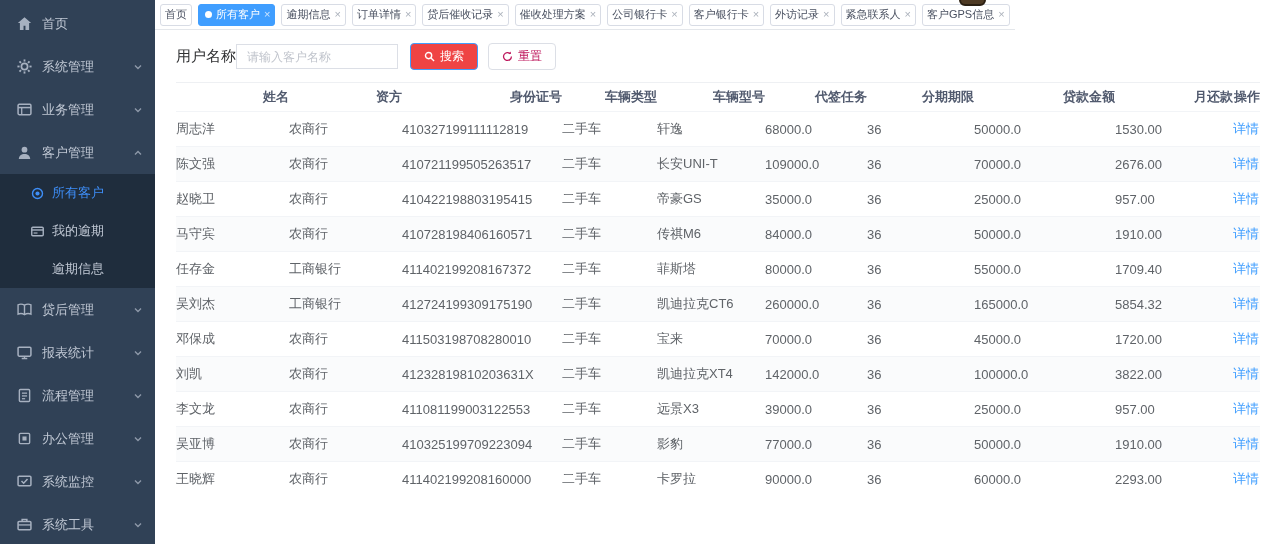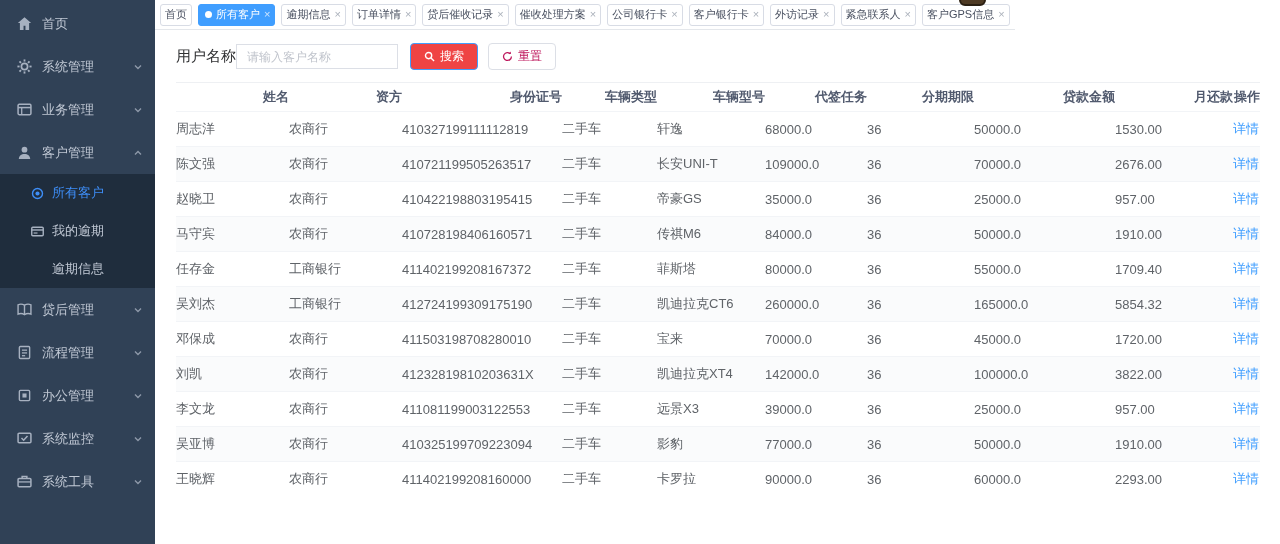--- a/index.html
+++ b/index.html
@@ -141,20 +141,35 @@
         </div>
       </div>
       <div class="menu-item">
         <span class="mi-icon">
           <svg viewBox="0 0 14 14">
             <path d="M1 2.6c2-.9 4-.8 6 .4 2-1.2 4-1.3 6-.4v8.8c-2-.9-4-.8-6 .4-2-1.2-4-1.3-6-.4z" fill="none" stroke="currentColor" stroke-width="1.3"></path>
             <line x1="7" y1="3" x2="7" y2="11.6" stroke="currentColor" stroke-width="1.3"></line>
           </svg>
         </span>
         <span>贷后管理</span>
+        <span class="chev">
+          <svg viewBox="0 0 10 10">
+            <path d="M2 3.4 5 6.4 8 3.4" fill="none" stroke="currentColor" stroke-width="1.4"></path>
+          </svg>
+        </span>
+      </div>
+      <div class="menu-item">
+        <span class="mi-icon">
+          <svg viewBox="0 0 14 14">
+            <rect x="1" y="2" width="12" height="8.4" rx="1" fill="none" stroke="currentColor" stroke-width="1.4"></rect>
+            <line x1="4.4" y1="12.6" x2="9.6" y2="12.6" stroke="currentColor" stroke-width="1.4"></line>
+            <line x1="7" y1="10.4" x2="7" y2="12.4" stroke="currentColor" stroke-width="1.2"></line>
+          </svg>
+        </span>
+        <span>报表统计</span>
         <span class="chev">
           <svg viewBox="0 0 10 10">
             <path d="M2 3.4 5 6.4 8 3.4" fill="none" stroke="currentColor" stroke-width="1.4"></path>
           </svg>
         </span>
       </div>
       <div class="menu-item">
         <span class="mi-icon">
           <svg viewBox="0 0 14 14">
             <rect x="2.2" y="1.4" width="9.6" height="11.2" rx="1" fill="none" stroke="currentColor" stroke-width="1.3"></rect>

